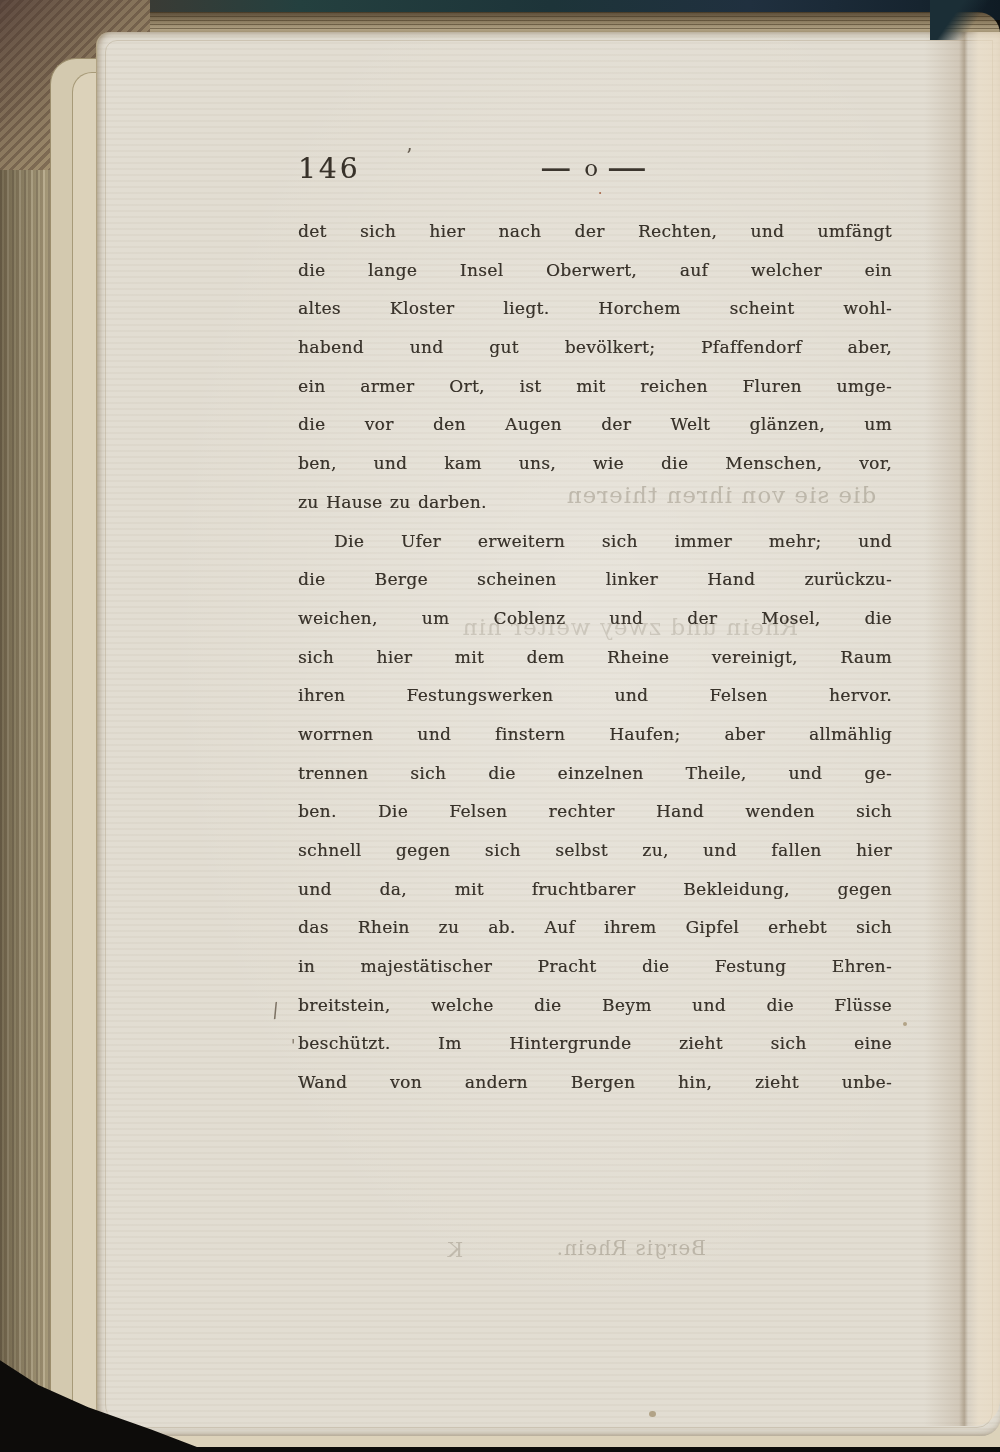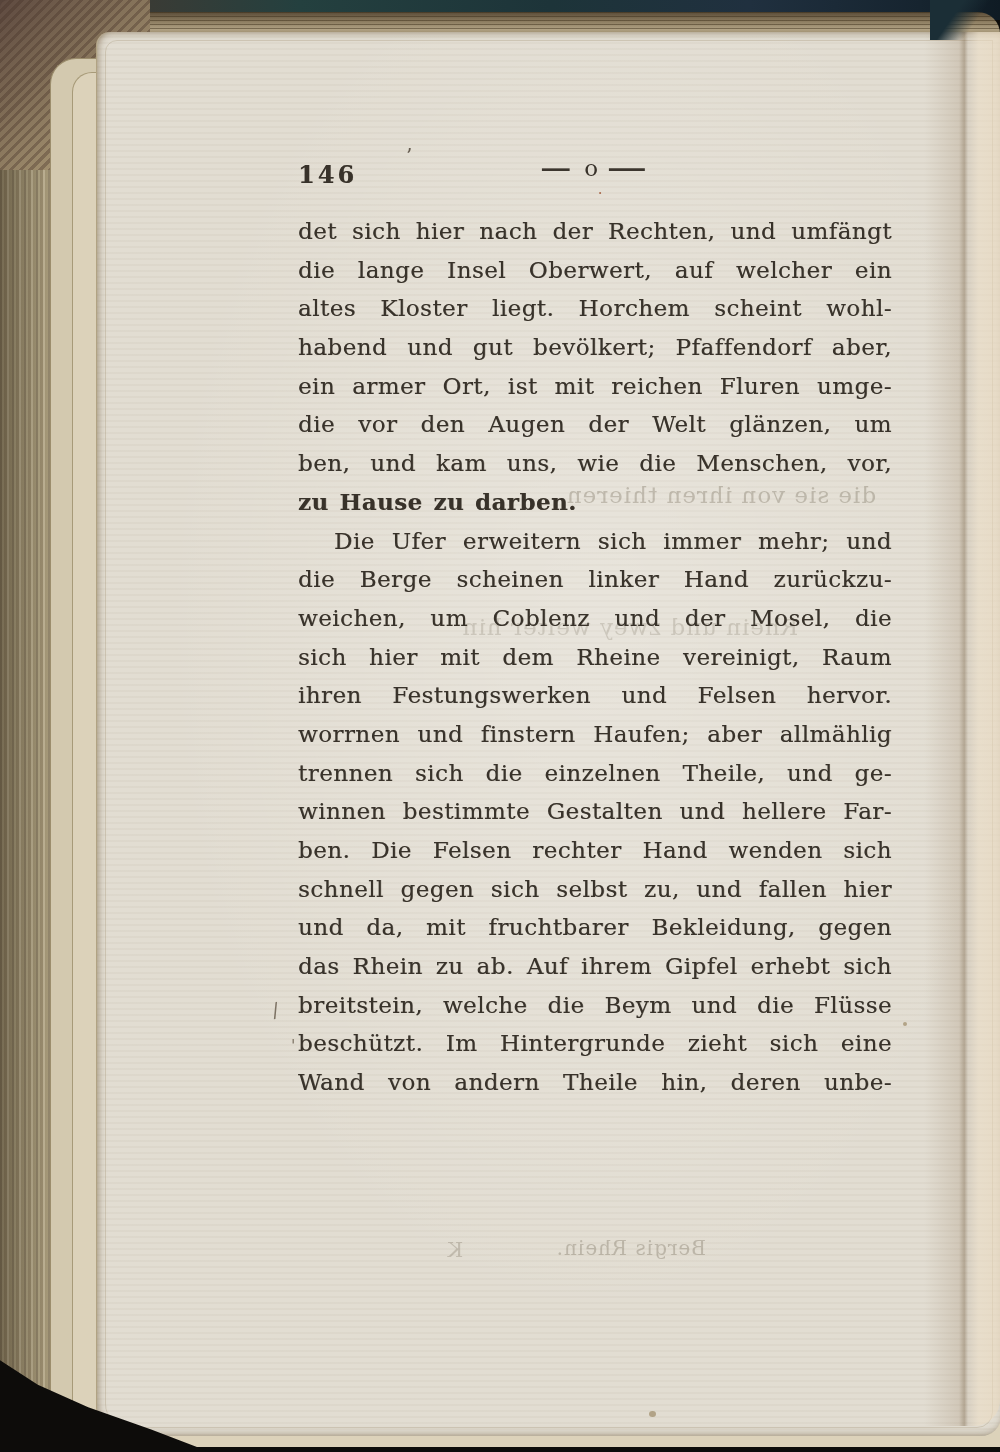--- a/index.html
+++ b/index.html
@@ -86,47 +86,46 @@
     background:var(--shadow-black,#0d0c0a);
     clip-path:polygon(0 18%,18% 40%,42% 60%,72% 80%,100% 100%,0 100%);
   }
   
   .content{
     position:absolute;left:298px;top:146px;width:594px;
     color:var(--ink,#38322a);
   }
   .pg-header{position:relative;height:64px;}
   .page-number{
-    position:absolute;left:0;top:14px;font-size:24px;letter-spacing:3px;
+    position:absolute;left:0;top:6px;font-size:28px;letter-spacing:3px;
     text-shadow:.4px .4px .6px rgba(56,49,40,.55);
-    font-weight:bold;
   }
   .ornament{
     position:absolute;left:50%;transform:translateX(-54%);top:8px;
     display:flex;align-items:center;gap:17px;font-size:23px;
   }
   .orn-dash{display:inline-block;font-weight:bold;color:#3c362e;}
   .orn-dash.left{transform:scaleX(1.35);}
   .orn-dash.right{transform:scaleX(1.75);}
   .orn-dot{
     position:absolute;left:57%;top:26px;font-size:15px;
     color:var(--ornament-dot,#9b4f2e);opacity:.8;
   }
   .header-mark{
     position:absolute;left:108px;top:-2px;font-size:20px;color:rgba(70,60,48,.8);
   }
   .text-lines{margin-top:2px;}
   .tline{
-    height:38.7px;line-height:38.7px;font-size:23px;
+    height:38.7px;line-height:38.7px;font-size:17px;
     letter-spacing:.02em;word-spacing:.1em;white-space:normal;
     text-align:justify;text-align-last:justify;
     text-shadow:.4px .4px .6px rgba(56,49,40,.5);
   }
   .tline.para-start{padding-left:36px;}
-  .tline.para-end{text-align:left;text-align-last:left;font-weight:bold;}
+  .tline.para-end{text-align:left;text-align-last:left;}
   
   .ghost{
     position:absolute;transform:scaleX(-1);transform-origin:center;
     color:rgba(110,100,82,.32);filter:blur(.6px);
     font-size:23px;letter-spacing:1px;white-space:nowrap;
   }
   .ghost.g1{left:548px;top:482px;width:346px;text-align:center;}
   .ghost.g2{left:370px;top:614px;width:520px;text-align:center;color:rgba(110,100,82,.22);}
   .ghost.g3{left:556px;top:1236px;width:150px;text-align:center;font-size:20px;}
   .ghost.gsig{left:440px;top:1238px;width:30px;text-align:center;font-size:21px;color:rgba(110,100,82,.28);}
@@ -186,24 +185,24 @@
         <div class="tline">die vor den Augen der Welt glänzen, um</div>
         <div class="tline">ben, und kam uns, wie die Menschen, vor,</div>
         <div class="tline para-end">zu Hause zu darben.</div>
         <div class="tline para-start">Die Ufer erweitern sich immer mehr; und</div>
         <div class="tline">die Berge scheinen linker Hand zurückzu-</div>
         <div class="tline">weichen, um Coblenz und der Mosel, die</div>
         <div class="tline">sich hier mit dem Rheine vereinigt, Raum</div>
         <div class="tline">ihren Festungswerken und Felsen hervor.</div>
         <div class="tline">worrnen und finstern Haufen; aber allmählig</div>
         <div class="tline">trennen sich die einzelnen Theile, und ge-</div>
-        <div class="tline">winnen bestimmte Gestalten und hellere Far-</div>
         <div class="tline">ben.  Die Felsen rechter Hand wenden sich</div>
         <div class="tline">schnell gegen sich selbst zu, und fallen hier</div>
         <div class="tline">und da, mit fruchtbarer Bekleidung, gegen</div>
         <div class="tline">das Rhein zu ab.  Auf ihrem Gipfel erhebt sich</div>
+        <div class="tline">in majestätischer Pracht die Festung Ehren-</div>
         <div class="tline">breitstein, welche die Beym und die Flüsse</div>
         <div class="tline">beschützt.  Im Hintergrunde zieht sich eine</div>
-        <div class="tline">Wand von andern Theile hin, deren unbe-</div>
+        <div class="tline">Wand von andern Bergen hin, zieht unbe-</div>
       </div>
   </div>
 
 </div>
 
 </body></html>

